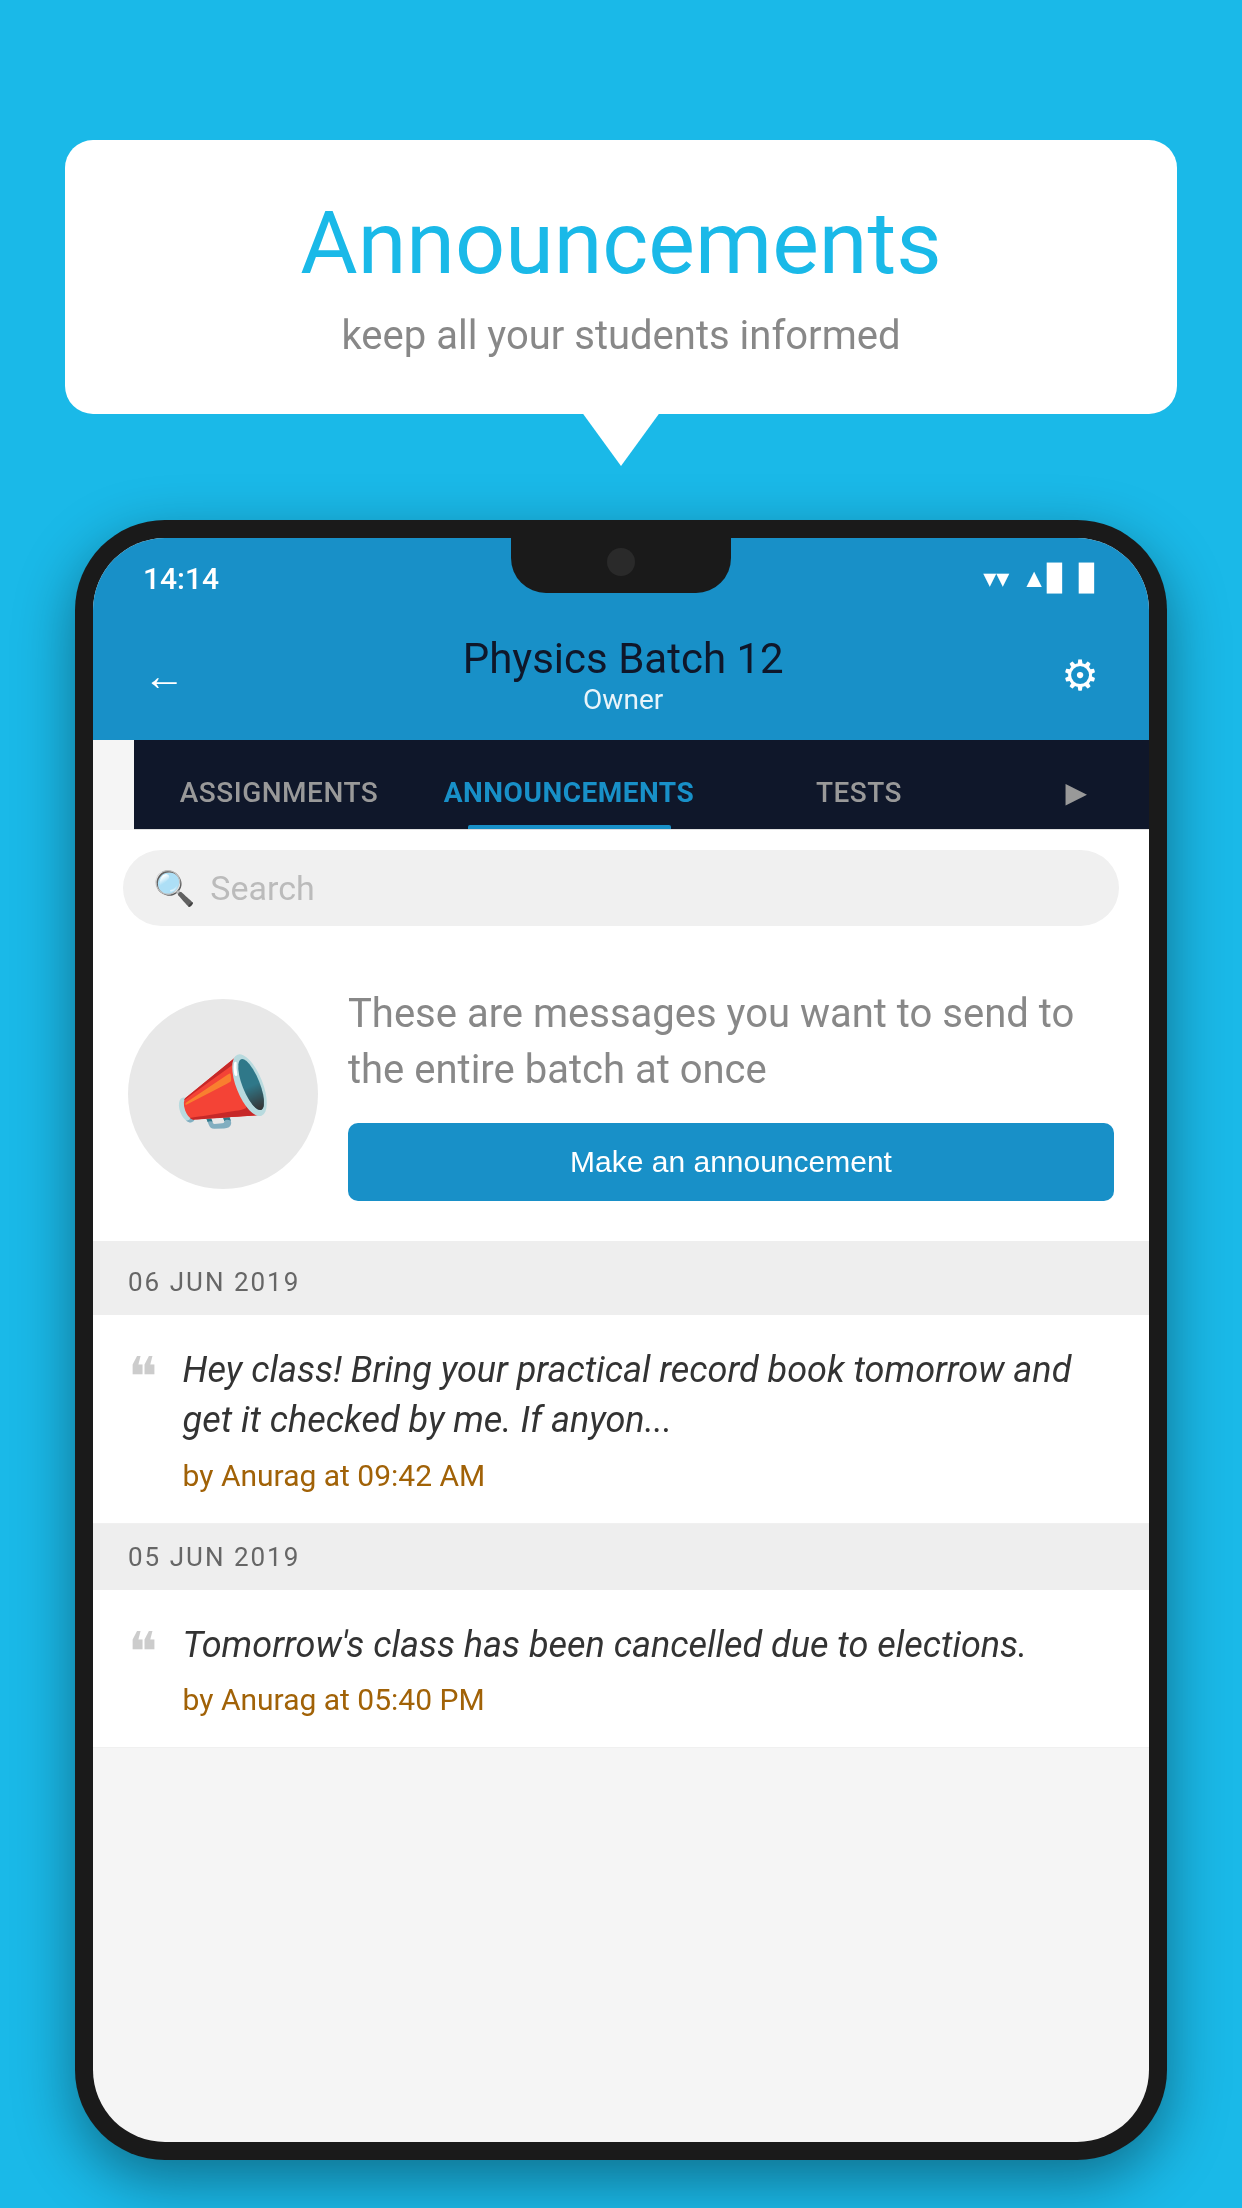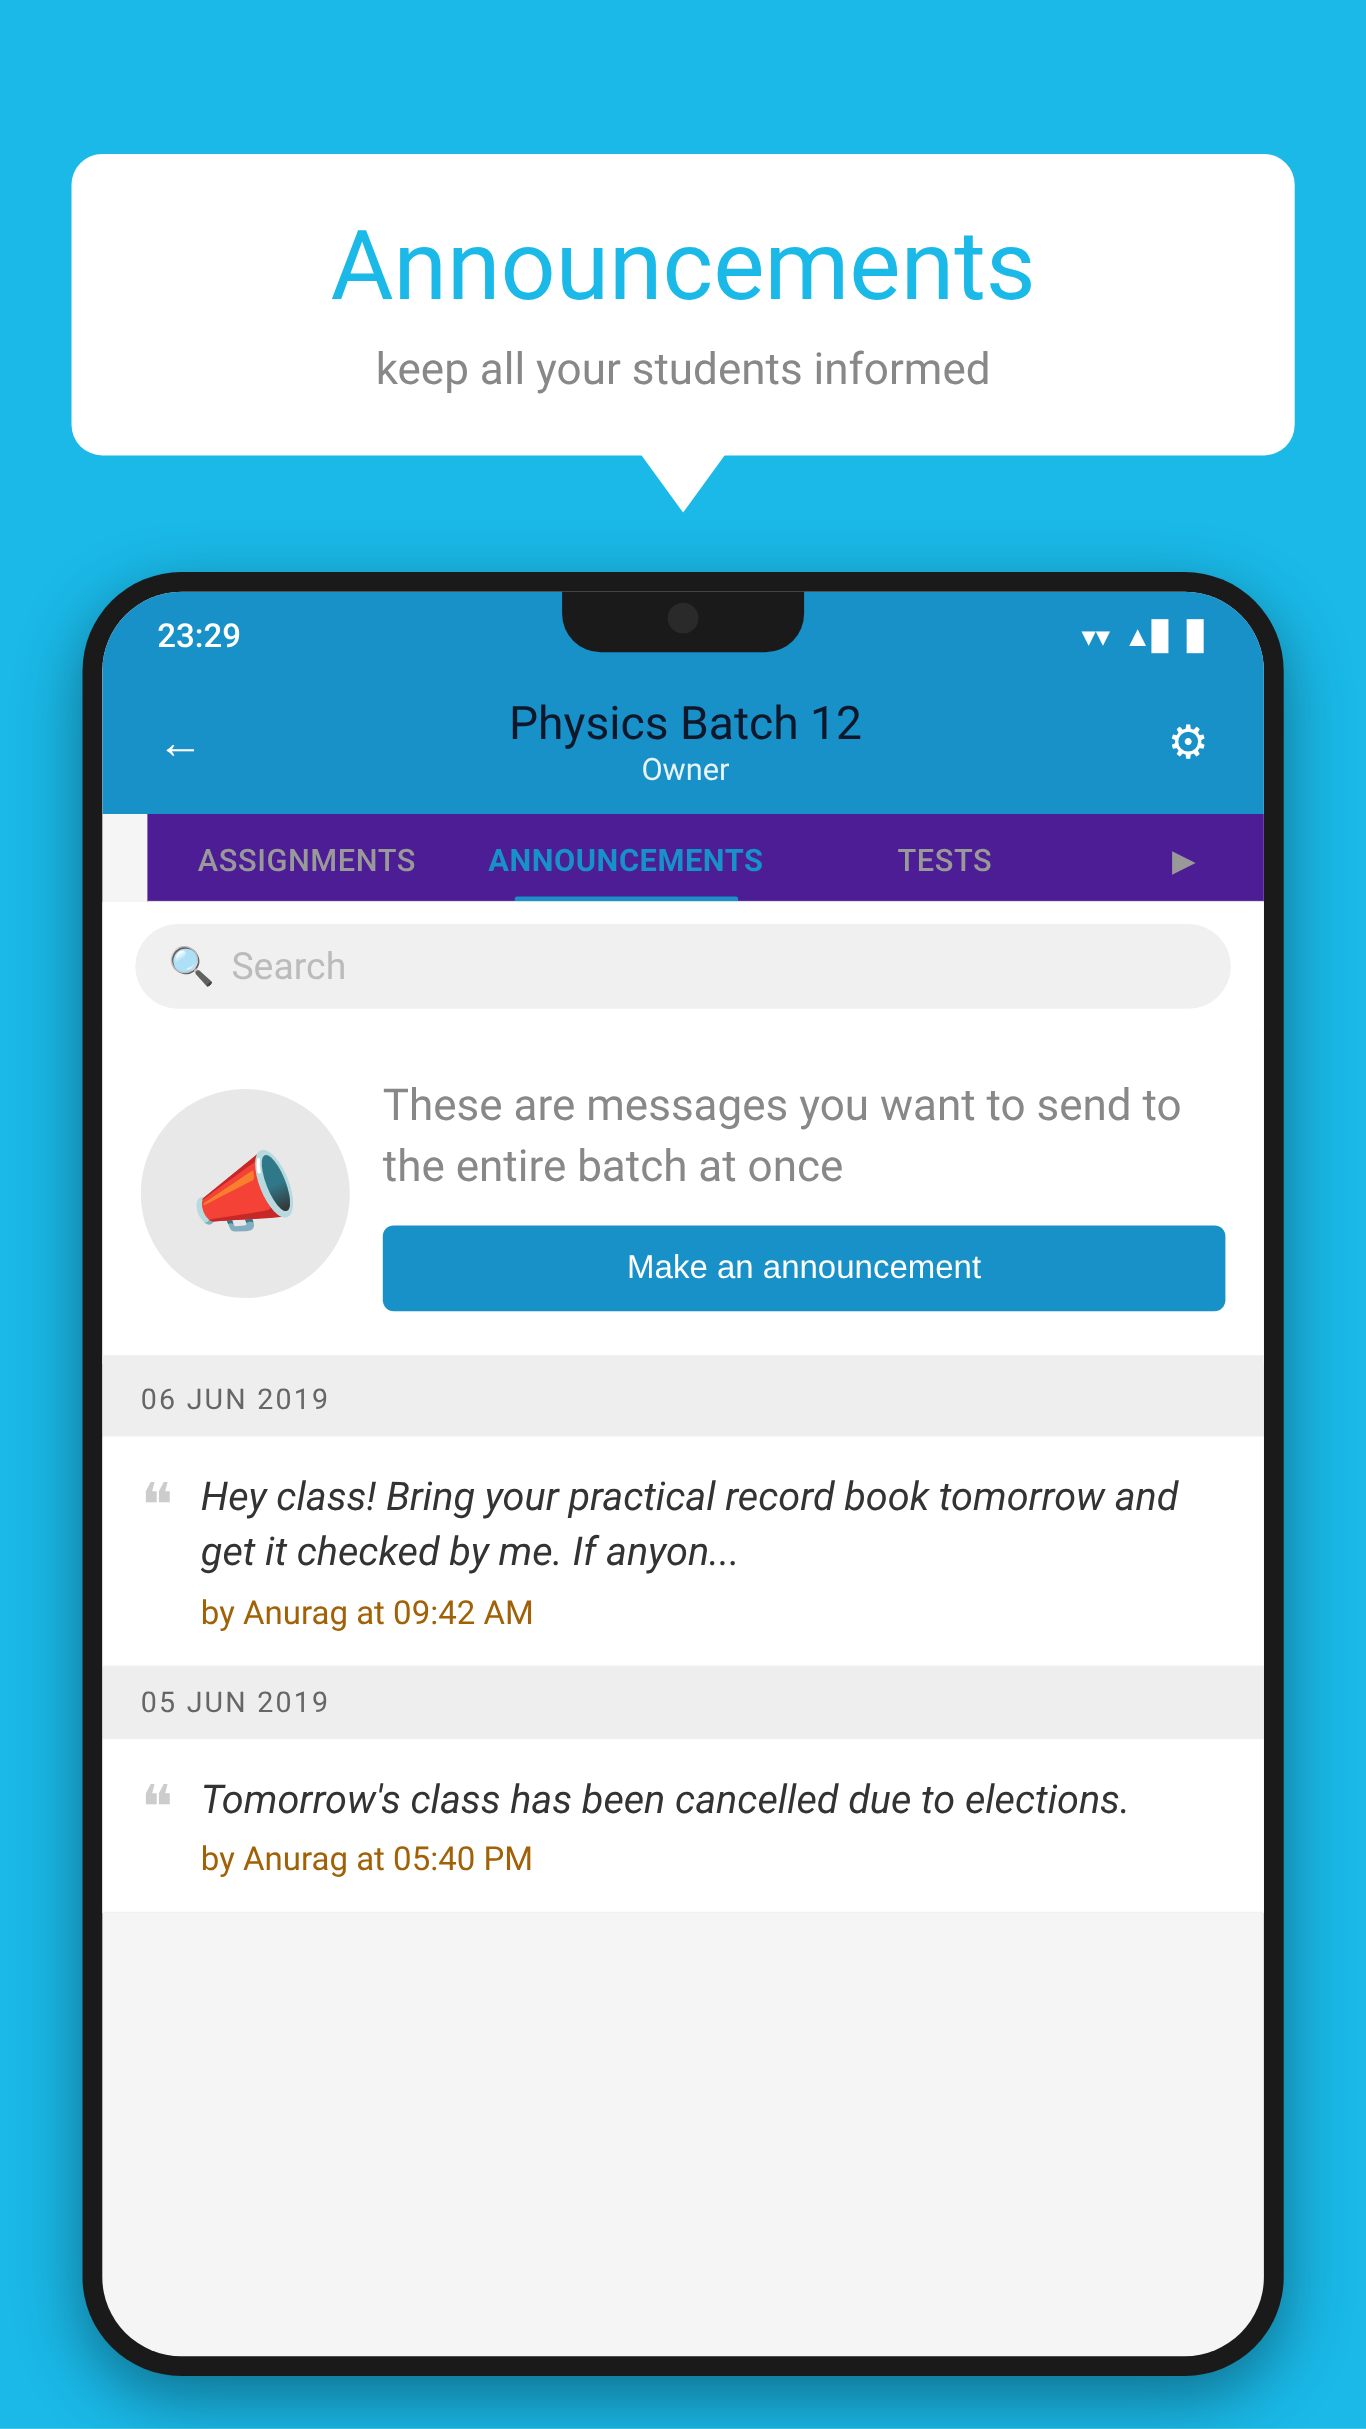--- a/index.html
+++ b/index.html
@@ -170,24 +170,24 @@
 
     .settings-icon {
       color: white;
       font-size: 42px;
       cursor: pointer;
       padding: 10px;
     }
 
     
     .tab-bar {
-      background: #4c1d95;
+      background: #0f172a;
       display: flex;
       border-bottom: 1px solid #e0e0e0;
-      height: 80px;
+      height: 90px;
       align-items: flex-end;
       margin-left: 41px;
     }
 
     .tab-item {
       flex: 1;
       text-align: center;
       font-size: 28px;
       font-weight: 500;
       padding-bottom: 20px;
@@ -348,21 +348,21 @@
   </div>
 </div>
 
 <div class="phone-container">
   <div class="phone-outer">
     <div class="phone-notch"></div>
     <div class="phone-camera"></div>
     <div class="phone-screen">
 
       <div class="status-bar">
-        <span class="status-time">23:29</span>
+        <span class="status-time">14:14</span>
         <div class="status-icons">
           <span class="wifi-icon">▾▾</span>
           <span class="signal-icon">▲▊</span>
           <span class="battery-icon">▊</span>
         </div>
       </div>
 
       <div class="app-header">
         <div class="back-button">←</div>
         <div class="header-center">

